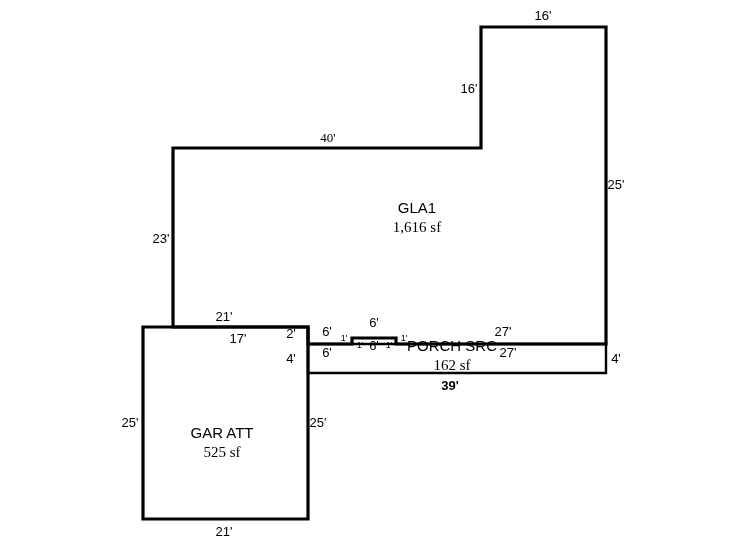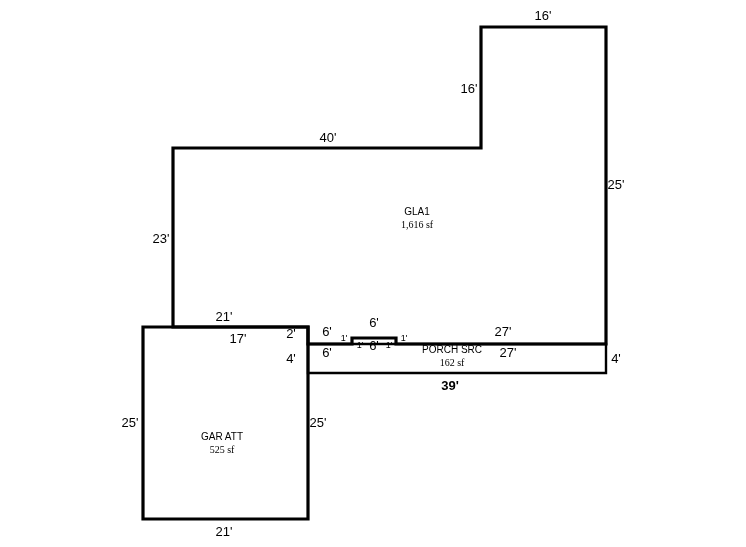--- a/index.html
+++ b/index.html
@@ -50,21 +50,21 @@
     line-height: 1;
     transform: translate(-50%, -50%);
     user-select: none;
   }
   .dim-label.tiny {
     font-size: 9px;
   }
   .area-label {
     position: absolute;
     font-family: "Liberation Sans", sans-serif;
-    font-size: 10px;
+    font-size: 15px;
     color: #000000;
     white-space: nowrap;
     text-align: center;
     line-height: 1.25;
     transform: translate(-50%, -50%);
     user-select: none;
   }
   .area-label .area-name { display: block; }
   .area-label .area-size { display: block; font-family: Liberation Serif, serif; }
 </style>
@@ -94,21 +94,21 @@
 
   <div class="area-label" style="left:452px; top:356px;">
     <span class="area-name">PORCH SRC</span>
     <span class="area-size">162 sf</span>
   </div>
 
   <div id="dimension-layer">
       <div class="dim-label" style="left: 543px; top: 15px;">16'</div>
       <div class="dim-label" style="left: 469px; top: 88px;">16'</div>
       <div class="dim-label" style="left: 616px; top: 184px;">25'</div>
-      <div class="dim-label" style="left: 328px; top: 137px;">40'</div>
+      <div class="dim-label" style="left: 328px; top: 137px; font-family: Liberation Serif, serif;">40'</div>
       <div class="dim-label" style="left: 161px; top: 238px;">23'</div>
       <div class="dim-label" style="left: 224px; top: 316px;">21'</div>
       <div class="dim-label" style="left: 238px; top: 338px;">17'</div>
       <div class="dim-label" style="left: 291px; top: 333px;">2'</div>
       <div class="dim-label" style="left: 291px; top: 358px;">4'</div>
       <div class="dim-label" style="left: 327px; top: 331px;">6'</div>
       <div class="dim-label tiny" style="left: 344px; top: 338px;">1'</div>
       <div class="dim-label tiny" style="left: 360px; top: 345px;">1'</div>
       <div class="dim-label" style="left: 374px; top: 322px;">6'</div>
       <div class="dim-label" style="left: 374px; top: 345px;">6'</div>

